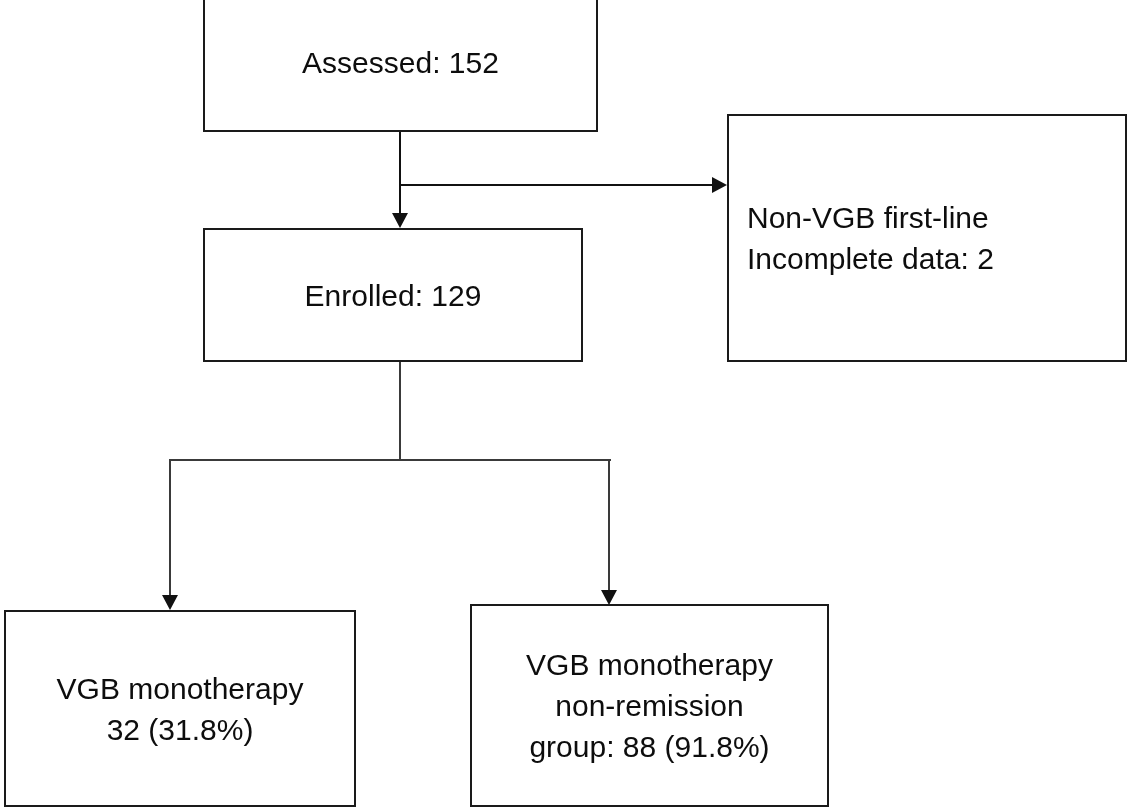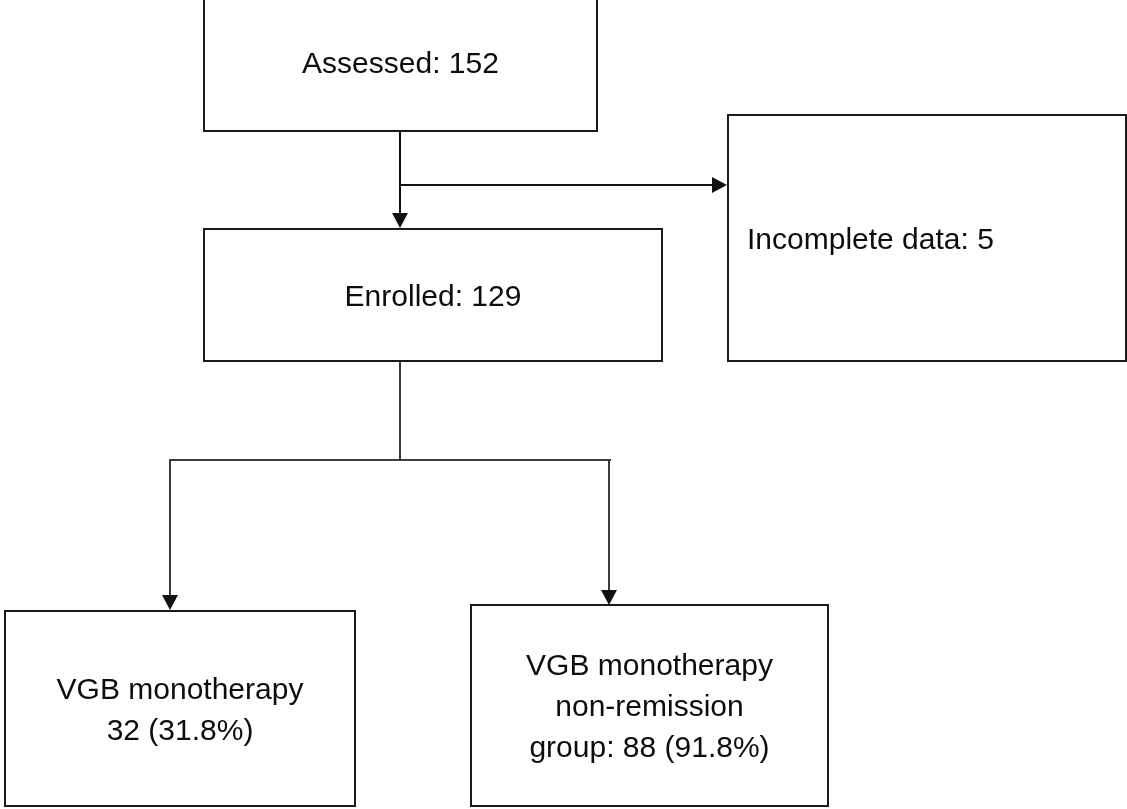--- a/index.html
+++ b/index.html
@@ -29,21 +29,21 @@
     color: #0d0d0d;
     white-space: nowrap;
   }
   .box.center { align-items: center; text-align: center; }
   .box.left   { align-items: flex-start; text-align: left; padding-left: 18px; }
   .box .line { display: block; }
 
   
   #box-assessed   { left: 203px; top: -8px;  width: 395px; height: 140px; }
   #box-nonvgb     { left: 727px; top: 114px; width: 400px; height: 248px; }
-  #box-enrolled   { left: 203px; top: 228px; width: 460px; height: 134px; }
+  #box-enrolled   { left: 203px; top: 228px; width: 380px; height: 134px; }
   #box-remission  { left: 4px;   top: 610px; width: 352px; height: 197px; }
   #box-nonremission { left: 470px; top: 604px; width: 359px; height: 203px; }
 
   
   .vline {
     position: absolute;
     width: 2px;
     background: #3a3a3a;
   }
   .hline {
@@ -99,21 +99,22 @@
   <div class="arrow-down" id="conn-left-arrow"></div>
 
   <div class="vline" id="conn-right-stem"></div>
   <div class="arrow-down" id="conn-right-arrow"></div>
 
   <div class="box center" id="box-assessed">
     <span class="line">Assessed: 152</span>
   </div>
 
   <div class="box left" id="box-nonvgb">
-    <span class="line">Incomplete data: 5</span>
+    <span class="line">Non-VGB first-line</span>
+    <span class="line">Incomplete data: 2</span>
   </div>
 
   <div class="box center" id="box-enrolled">
     <span class="line">Enrolled: 129</span>
   </div>
 
   <div class="box center" id="box-remission">
     <span class="line">VGB monotherapy</span>
     <span class="line">32 (31.8%)</span>
   </div>

